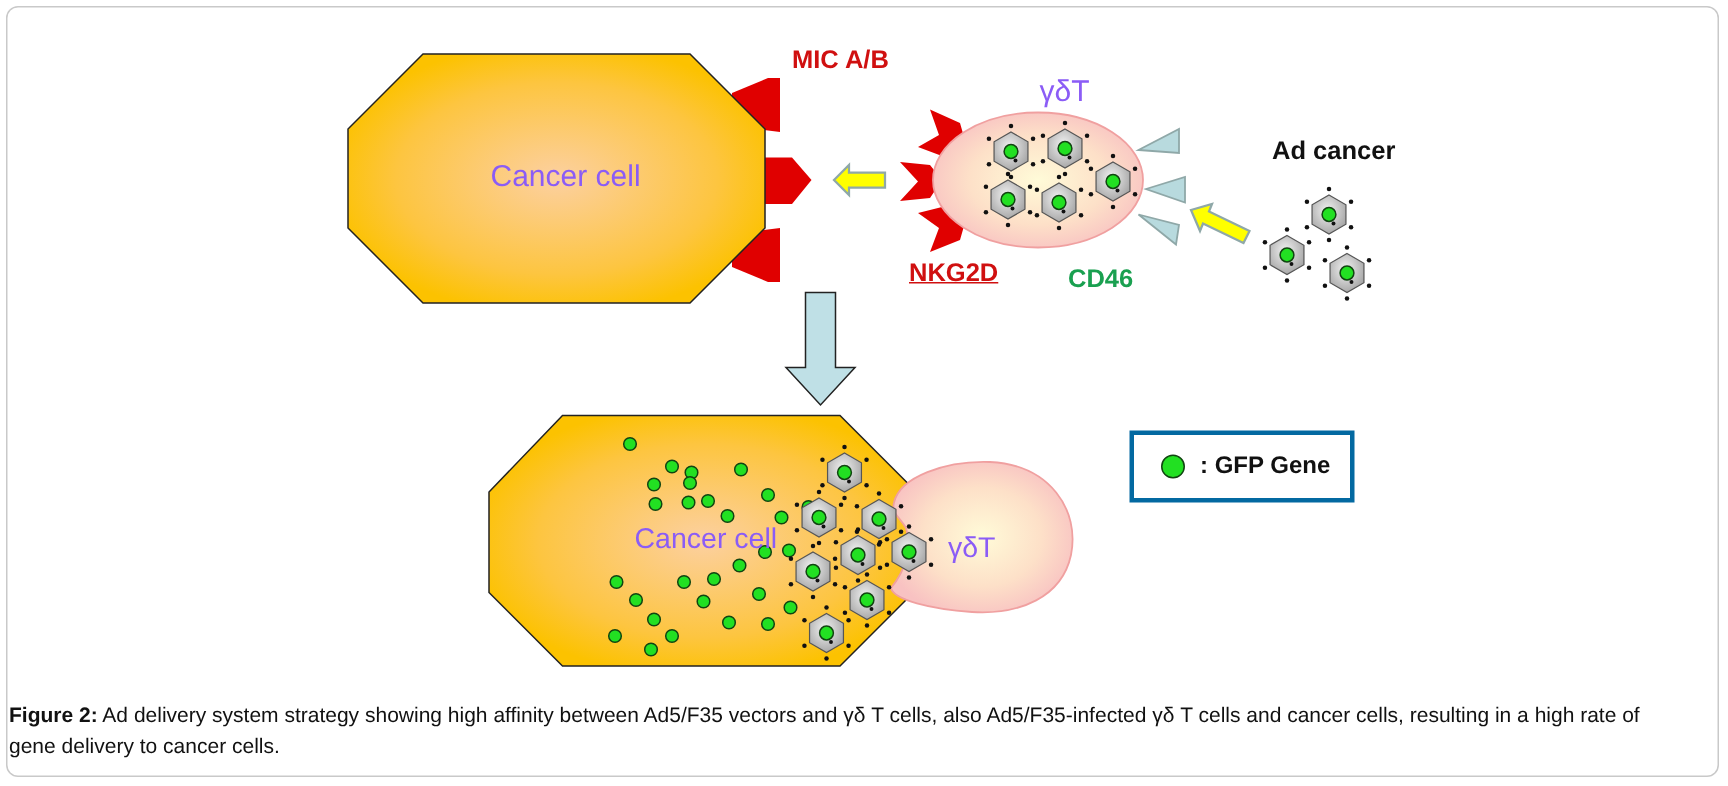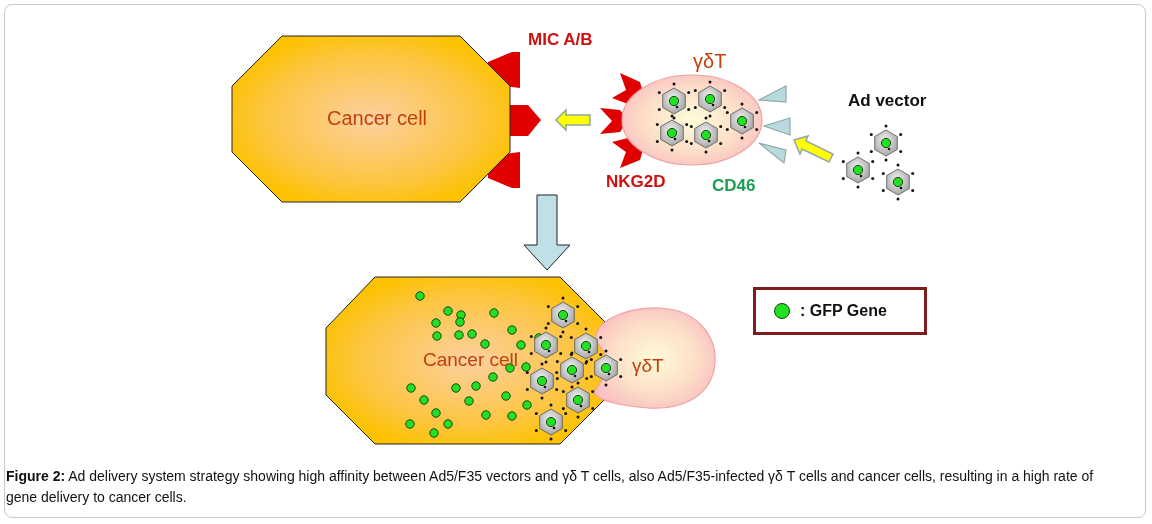--- a/index.html
+++ b/index.html
@@ -2,22 +2,22 @@
 <html><head>
 <meta charset="utf-8">
 <style>
   html, body { margin:0; padding:0; background:#ffffff; }
   body { width:1152px; height:524px; position:relative; overflow:hidden; font-family:"Liberation Sans", sans-serif; }
   .frame { position:absolute; left:4px; top:4px; width:1142px; height:514px; border:1px solid #c9c9c9; border-radius:8px; box-sizing:border-box; }
   svg.fig { position:absolute; left:0; top:0; }
   .caption { position:absolute; left:6px; top:466px; width:1110px; font-size:14px; line-height:21px; color:#111; }
   .caption b { font-weight:bold; }
   .lbl { position:absolute; font-weight:bold; white-space:nowrap;margin-left:14px; }
-  .plain { position:absolute; white-space:nowrap; color:#c2410c; }
-  .legend { position:absolute; left:753px; top:287px; width:174px; height:48px; border:3px solid #7f1d1d; box-sizing:border-box; background:#fff; }
+  .plain { position:absolute; white-space:nowrap; color:#8b5cf6; }
+  .legend { position:absolute; left:753px; top:287px; width:150px; height:48px; border:3px solid #0369a1; box-sizing:border-box; background:#fff; }
   .legend .dot { position:absolute; left:18px; top:13px; width:16px; height:16px; border-radius:50%; background:#22e022; border:1.5px solid #114411; box-sizing:border-box; }
   .legend .txt { position:absolute; left:44px; top:12px; font-size:16px; font-weight:bold; color:#111; }
 </style>
 </head>
 <body>
 
 <div class="frame"></div>
 
 <svg class="fig" width="1152" height="524" viewBox="0 0 1152 524">
   <defs>
@@ -135,23 +135,23 @@
     <use href="#virus" x="606" y="368"></use>
     <use href="#virus" x="542" y="381"></use>
     <use href="#virus" x="578" y="400"></use>
     <use href="#virus" x="551" y="422"></use>
   </g>
 </svg>
 
 <div class="plain" style="left:327px;top:107px;font-size:20px;">Cancer cell</div>
 <div class="lbl" style="left:514px;top:30px;font-size:17px;color:#d01010;">MIC A/B</div>
 <div class="plain" style="left:693px;top:50px;font-size:20px;">γδT</div>
-<div class="lbl" style="left:592px;top:172px;font-size:17px;color:#d01010;">NKG2D</div>
+<div class="lbl" style="left:592px;top:172px;font-size:17px;color:#d01010;text-decoration:underline;">NKG2D</div>
 <div class="lbl" style="left:698px;top:176px;font-size:17px;color:#1aa050;">CD46</div>
-<div class="lbl" style="left:834px;top:91px;font-size:17px;color:#111;">Ad vector</div>
+<div class="lbl" style="left:834px;top:91px;font-size:17px;color:#111;">Ad cancer</div>
 <div class="plain" style="left:423px;top:349px;font-size:19px;">Cancer cell</div>
 <div class="plain" style="left:632px;top:355px;font-size:19px;">γδT</div>
 
 <div class="legend">
   <span class="dot"></span>
   <span class="txt">: GFP Gene</span>
 </div>
 
 <div class="caption"><b>Figure 2:</b><span> Ad delivery system strategy showing high affinity between Ad5/F35 vectors and γδ T cells, also Ad5/F35-infected γδ T cells and cancer cells, resulting in a high rate of gene delivery to cancer cells.</span></div>
 

